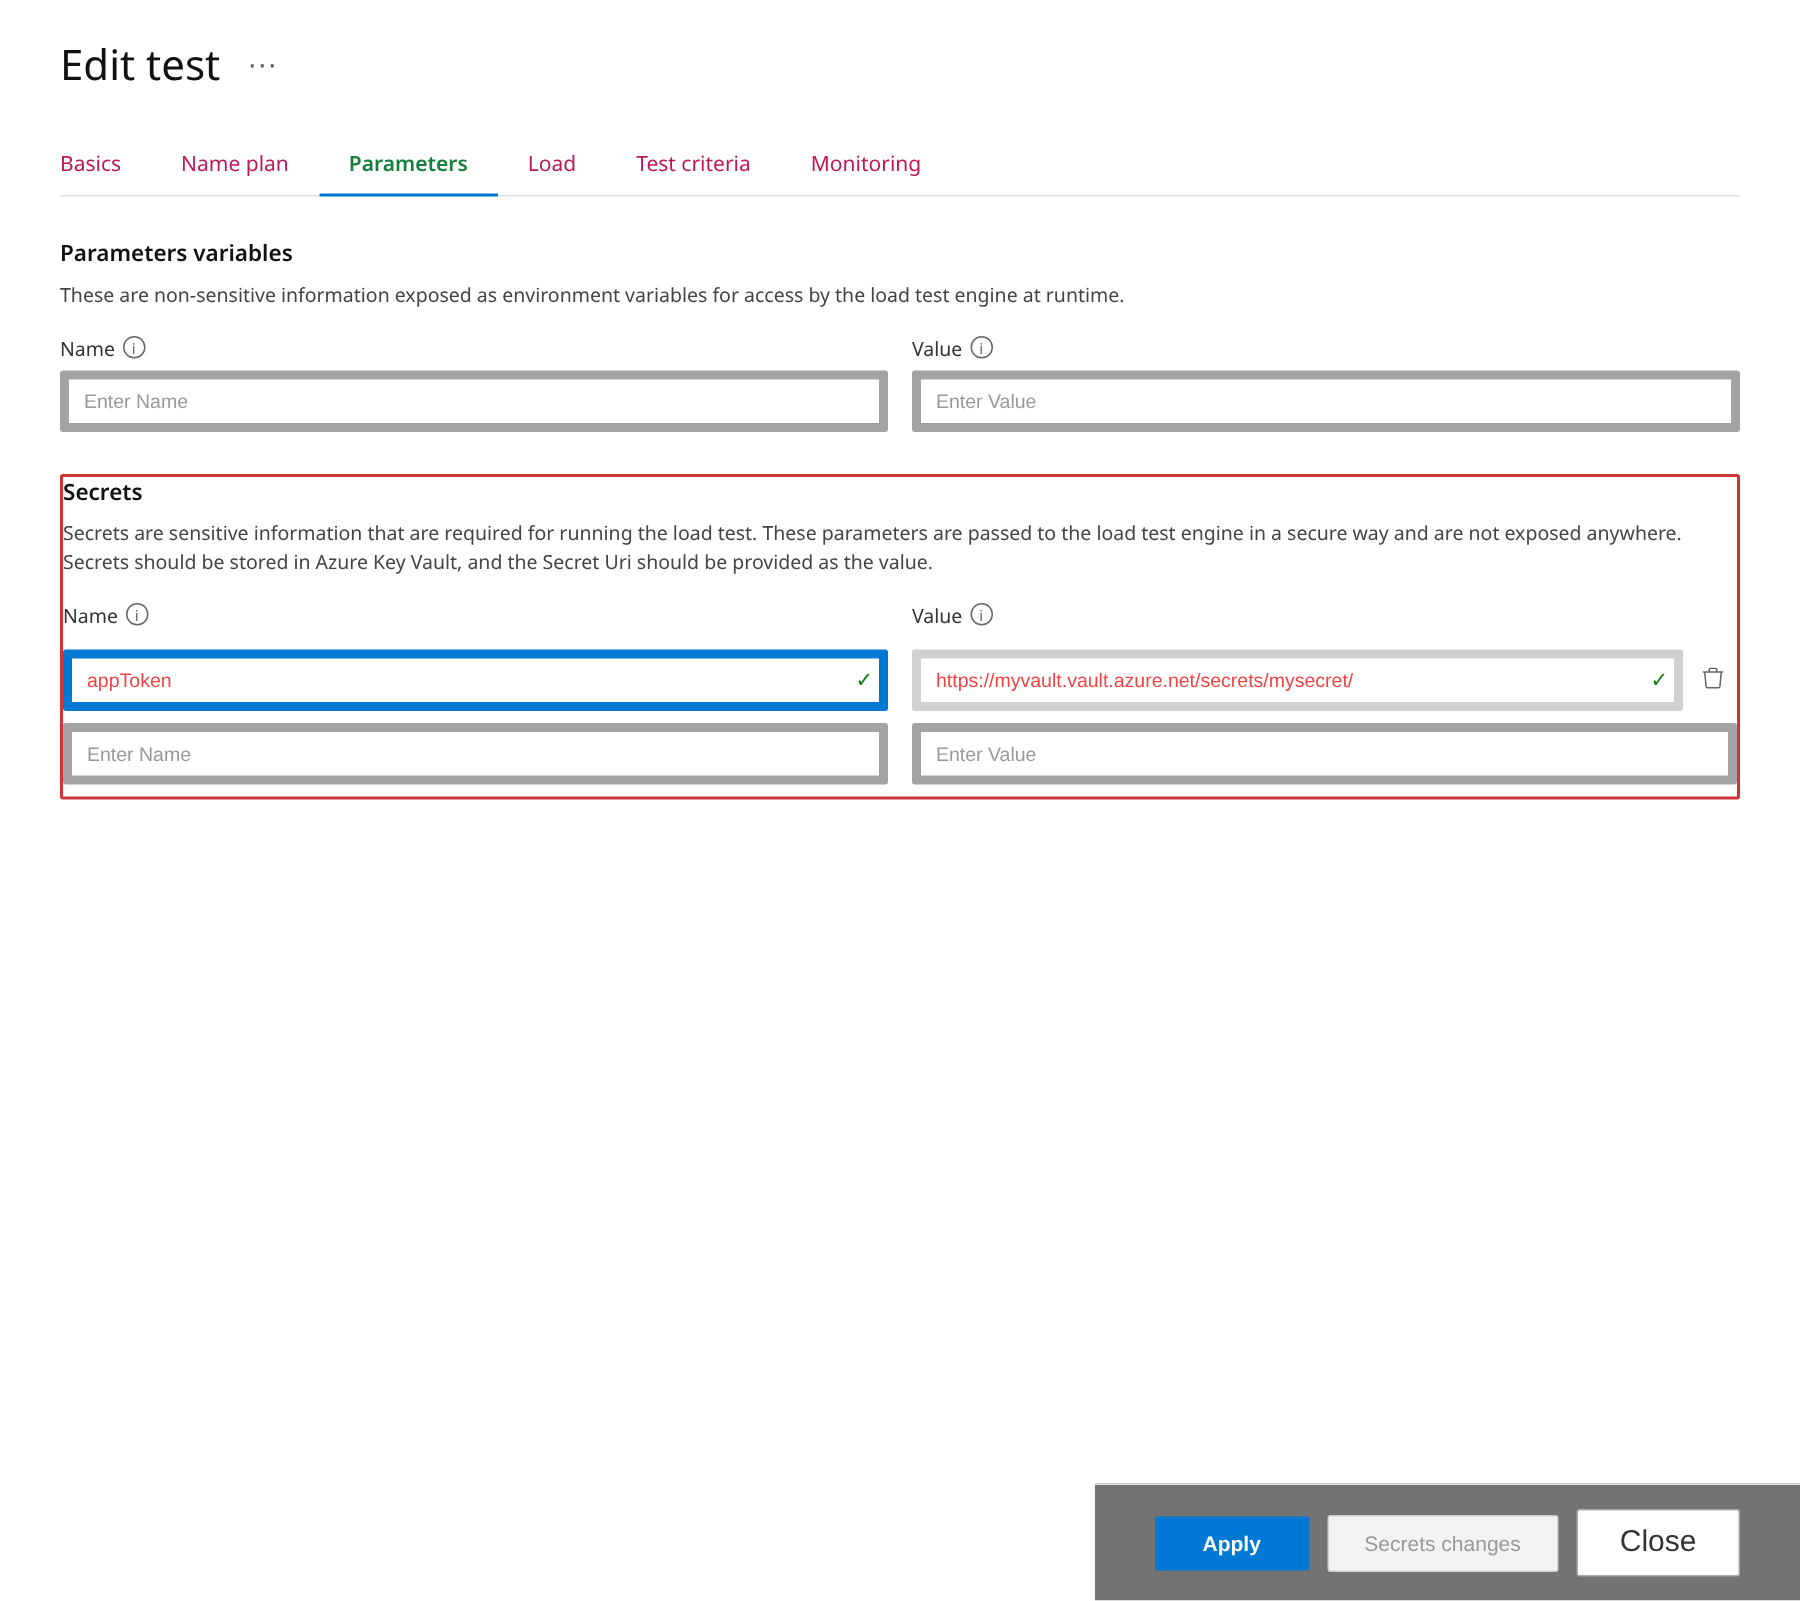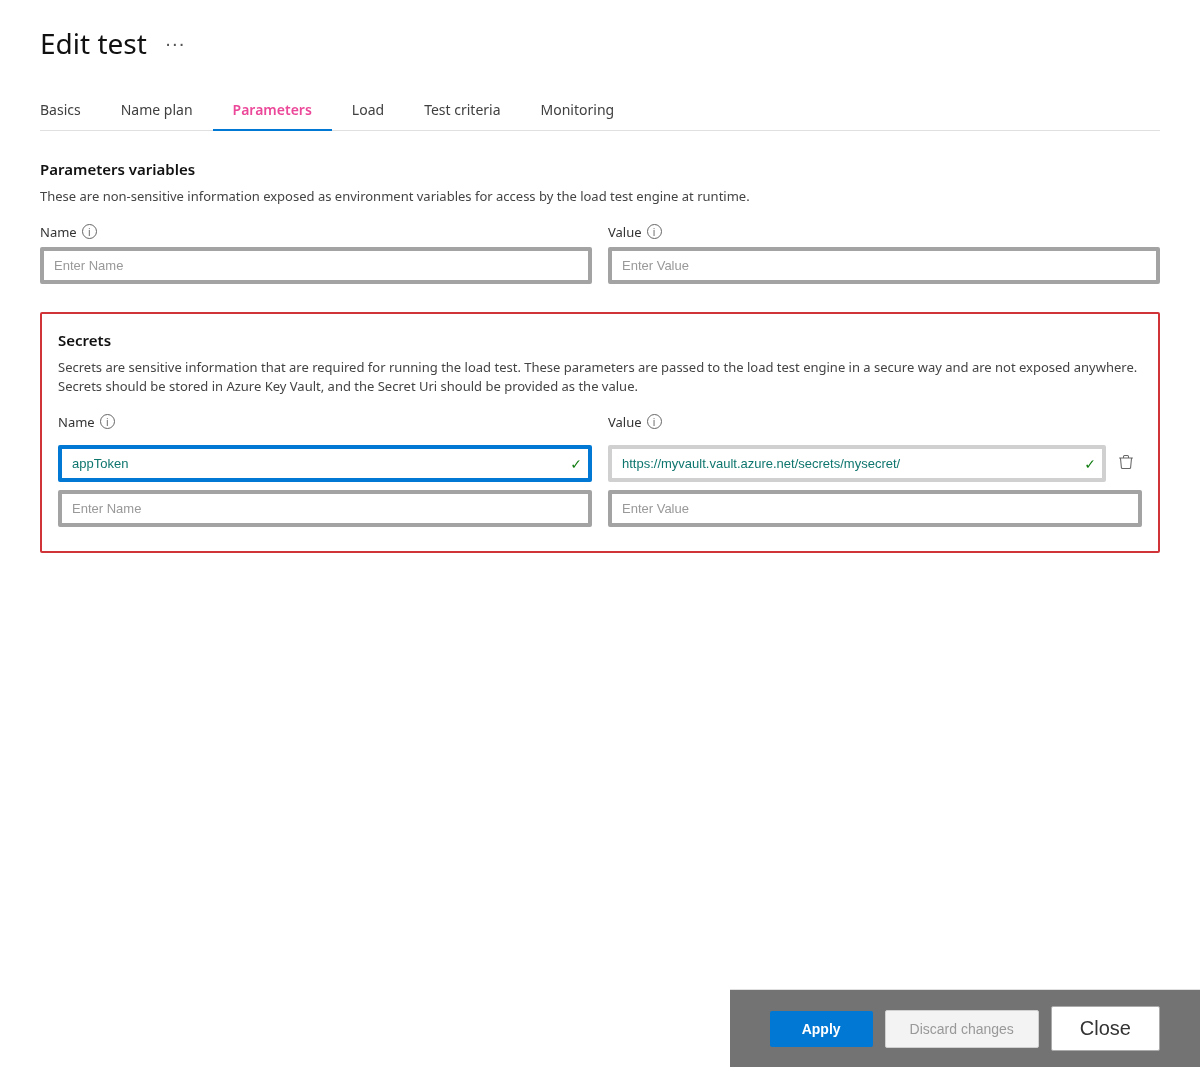--- a/index.html
+++ b/index.html
@@ -52,29 +52,29 @@
     .tabs {
       display: flex;
       gap: 0;
       border-bottom: 1px solid #e0e0e0;
       margin-bottom: 28px;
     }
 
     .tab-item {
       padding: 10px 20px;
       cursor: pointer;
-      color: #404040;
+      color: #be185d;
       font-size: 14px;
       border-bottom: 2px solid transparent;
       margin-bottom: -1px;
       white-space: nowrap;
     }
     .tab-item:first-child { padding-left: 0; }
     .tab-item.active {
-      color: #ec4899;
+      color: #15803d;
       border-bottom: 2px solid #0078d4;
       font-weight: 600;
     }
 
     
     .section {
       margin-bottom: 28px;
     }
 
     .section-title {
@@ -122,25 +122,25 @@
       height: 15px;
       border-radius: 50%;
       border: 1px solid #666;
       font-size: 10px;
       color: #666;
       cursor: default;
       font-style: normal;
     }
 
     .field-input {
-      border: 4px solid #a3a3a3;
+      border: 6px solid #a3a3a3;
       border-radius: 2px;
       padding: 7px 10px;
       font-size: 13px;
-      color: #0f766e;
+      color: #ef4444;
       outline: none;
       width: 100%;
       background: #fff;
     }
     .field-input::placeholder { color: #999; }
 
     .input-with-icon {
       position: relative;
       display: flex;
       align-items: center;
@@ -151,21 +151,20 @@
     .input-check-icon {
       position: absolute;
       right: 10px;
       color: #107c10;
       font-size: 14px;
     }
 
     
     .secrets-section {
       border: 2px solid #d13438;
-      padding: 16px;
       border-radius: 2px;
       margin-bottom: 28px;
     }
 
     
     .delete-btn {
       background: none;
       border: none;
       cursor: pointer;
       padding: 6px 8px;
@@ -323,16 +322,16 @@
           <div class="field-group">
             <input class="field-input" type="text" placeholder="Enter Value" style="">
           </div>
         </div>
       </div>
     </div>
   </div>
 
   <div class="bottom-bar">
     <button class="btn-apply">Apply</button>
-    <button class="btn-discard">Discard changes</button>
+    <button class="btn-discard">Secrets changes</button>
     <button class="btn-close">Close</button>
   </div>
 </div>
 
 </body></html>

